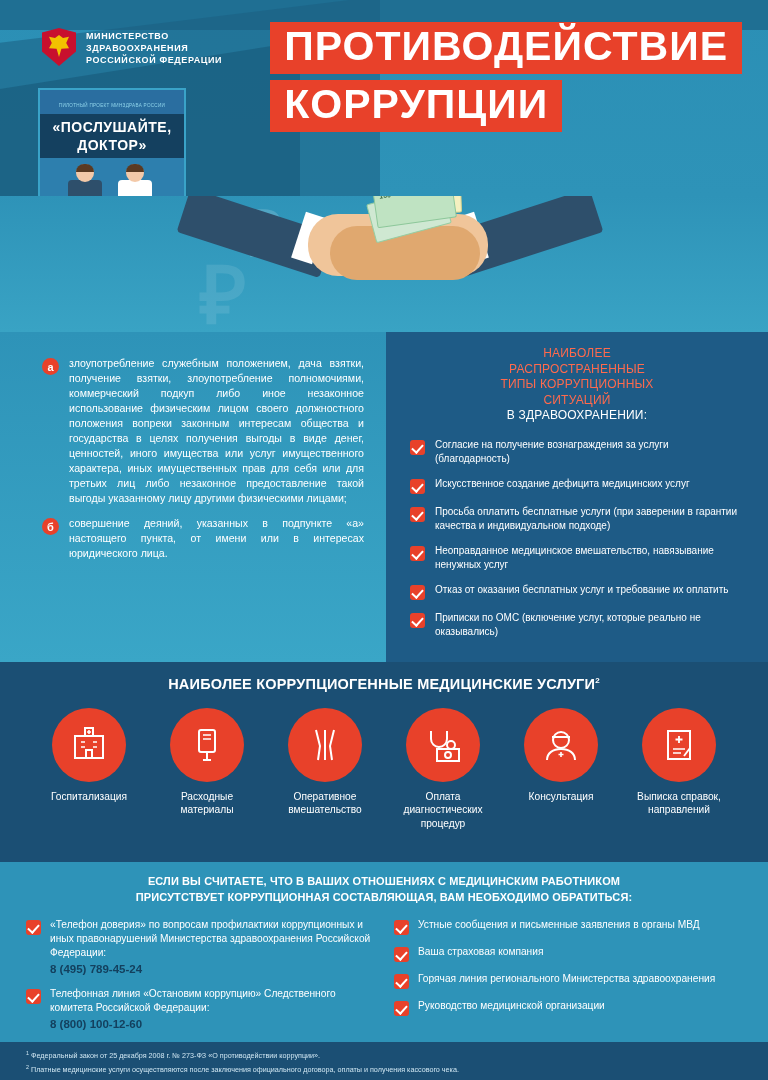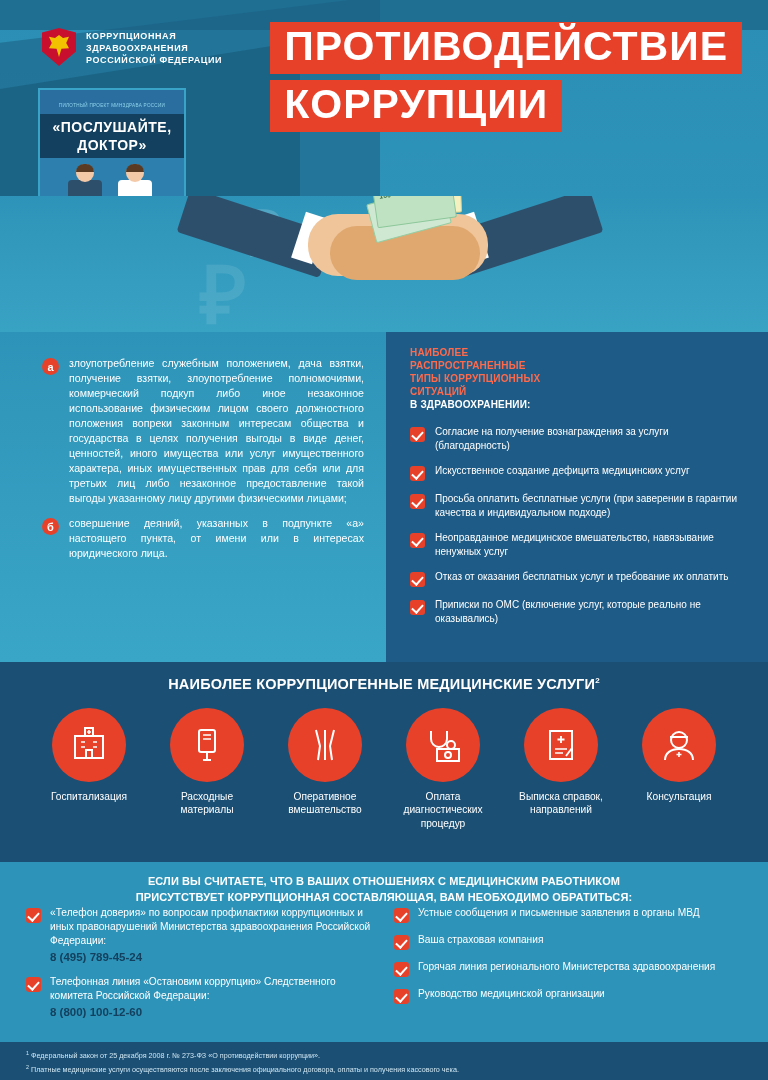--- a/index.html
+++ b/index.html
@@ -142,21 +142,21 @@
   .bullet-circle {
     flex: 0 0 auto;
     width:17px; height:17px; border-radius:50%; background:#e8412a; color:#fff;
     font-size:11px; font-weight:bold; display:flex; align-items:center; justify-content:center;
     margin-top:2px;
   }
   .def-text {
     color:#fff; font-size:10.6px; line-height:1.42; text-align: justify;
   }
   .right-heading {
-    color:#ffffff; font-size:10px; font-weight:bold; text-align:left; line-height:1.3;
+    color:#ffffff; font-size:12px; font-weight:normal; text-align:center; line-height:1.3;
     letter-spacing:.2px;
   }
   .right-heading .hl { color:#ff6a4d; }
   .risk-list { margin-top: 14px; }
   .risk-item { display:flex; gap:10px; margin-bottom: 11px; }
   .check {
     flex:0 0 auto; width:15px; height:15px; background:#e8412a; border-radius:3px;
     position:relative; margin-top:2px;
   }
   .check:after {
@@ -180,21 +180,21 @@
     display:flex; align-items:center; justify-content:center;
   }
   .svc-label { color:#fff; font-size:10.2px; line-height:1.3; }
 
   
   .contacts { background:#2e93b8; padding: 12px 26px 8px 26px; height: 180px; }
   .contacts h3 {
     color:#fff; font-size:11px; font-weight:bold; text-align:center; line-height:1.45;
     letter-spacing:.1px;
   }
-  .contact-cols { display:flex; gap:20px; }
+  .contact-cols { display:flex; gap:20px; margin-top:12px; }
   .ccol { flex:1; }
   .citem { display:flex; gap:9px; margin-bottom:10px; }
   .ctext { color:#fff; font-size:10.2px; line-height:1.4; }
   .phone-dark { color:#13405e; font-weight:bold; font-size:11.5px;}
 
   
   .footnotes {
     background:#1b4f74; color:#cfe6f2; font-size:7.2px; line-height:1.7;
     padding: 7px 26px; height: 38px;
   }
@@ -209,21 +209,21 @@
     <div class="hdr-dark-band"></div>
     <div class="hdr-swoosh"></div>
     <div class="hdr-swoosh2"></div>
 
     <div class="ministry">
       <div class="emblem">
         <div class="shield"></div>
         <div class="bird"></div>
       </div>
       <div class="ministry-text">
-        <div>КОРРУПЦИОННАЯ</div>
+        <div>МИНИСТЕРСТВО</div>
         <div>ЗДРАВООХРАНЕНИЯ</div>
         <div>РОССИЙСКОЙ ФЕДЕРАЦИИ</div>
       </div>
     </div>
 
     <div class="title-block">
       <div class="title-line">ПРОТИВОДЕЙСТВИЕ</div><br>
       <div class="title-line l2">КОРРУПЦИИ</div>
     </div>
 
@@ -374,39 +374,39 @@
             <rect x="16" y="26" width="22" height="12"></rect>
             <circle cx="27" cy="32" r="3"></circle>
           </svg>
         </div>
         <div class="svc-label">Оплата<br>диагностических<br>процедур</div>
       </div>
 
       <div class="svc">
         <div class="svc-circle">
           <svg width="42" height="42" viewBox="0 0 42 42" fill="none" stroke="#fff" stroke-width="2">
+            <circle cx="21" cy="16" r="8"></circle>
+            <path d="M12 13h18" stroke-width="2"></path>
+            <path d="M7 36c0-7 6-11 14-11s14 4 14 11"></path>
+            <path d="M21 28v5M18.5 30.5h5" stroke-width="1.6"></path>
+          </svg>
+        </div>
+        <div class="svc-label">Консультация</div>
+      </div>
+
+      <div class="svc">
+        <div class="svc-circle">
+          <svg width="42" height="42" viewBox="0 0 42 42" fill="none" stroke="#fff" stroke-width="2">
             <rect x="10" y="7" width="22" height="28"></rect>
             <path d="M21 12v7M17.5 15.5h7" stroke-width="1.8"></path>
             <path d="M15 25h12M15 29h8" stroke-width="1.6"></path>
             <path d="M26 32l6-8" stroke-width="1.8"></path>
           </svg>
         </div>
         <div class="svc-label">Выписка справок,<br>направлений</div>
-      </div>
-
-      <div class="svc">
-        <div class="svc-circle">
-          <svg width="42" height="42" viewBox="0 0 42 42" fill="none" stroke="#fff" stroke-width="2">
-            <circle cx="21" cy="16" r="8"></circle>
-            <path d="M12 13h18" stroke-width="2"></path>
-            <path d="M7 36c0-7 6-11 14-11s14 4 14 11"></path>
-            <path d="M21 28v5M18.5 30.5h5" stroke-width="1.6"></path>
-          </svg>
-        </div>
-        <div class="svc-label">Консультация</div>
       </div>
 
     </div>
   </div>
 
   <div class="contacts">
     <h3>
       <span>ЕСЛИ ВЫ СЧИТАЕТЕ, ЧТО В ВАШИХ ОТНОШЕНИЯХ С МЕДИЦИНСКИМ РАБОТНИКОМ</span><br>
       <span>ПРИСУТСТВУЕТ КОРРУПЦИОННАЯ СОСТАВЛЯЮЩАЯ, ВАМ НЕОБХОДИМО ОБРАТИТЬСЯ:</span>
     </h3>

